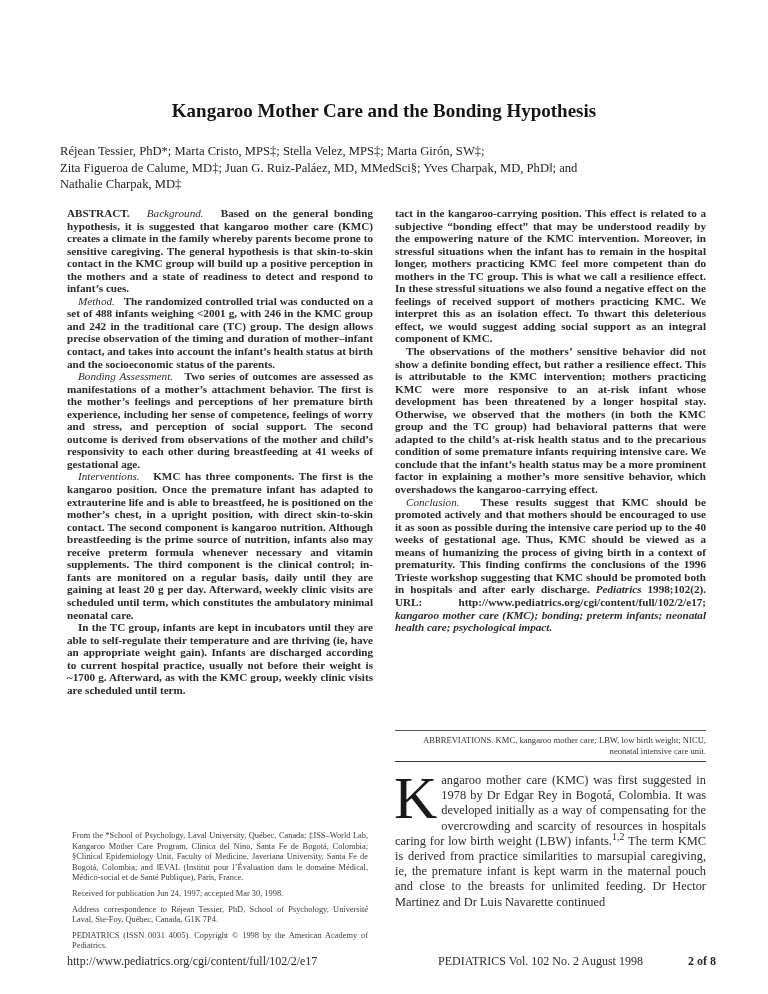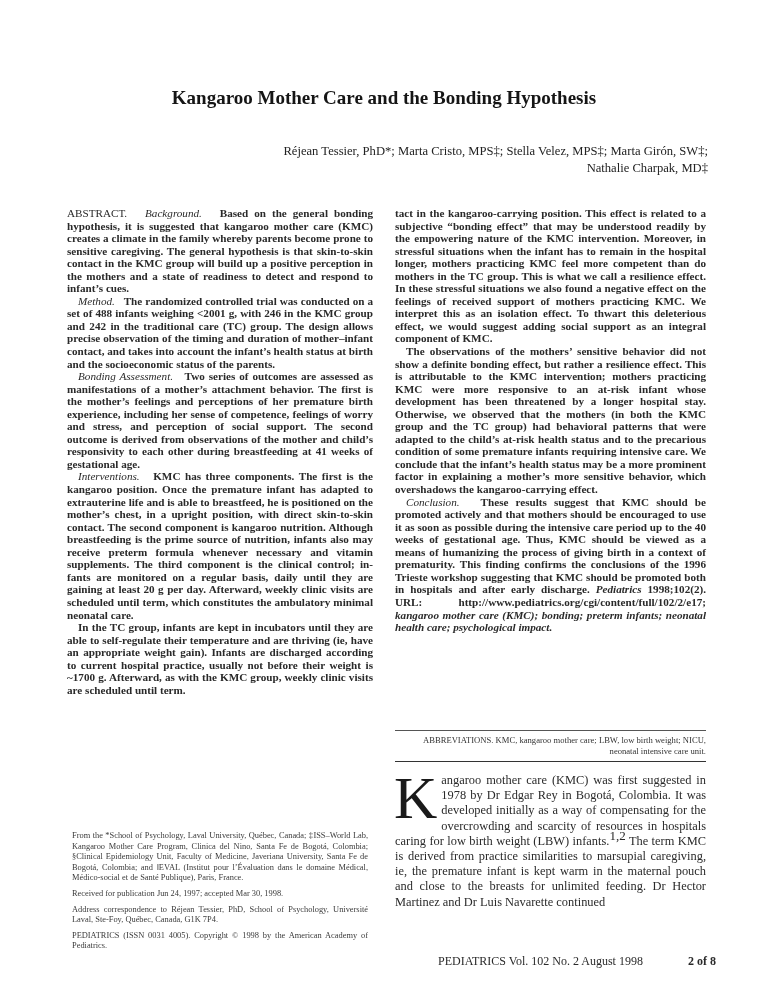--- a/index.html
+++ b/index.html
@@ -1,35 +1,35 @@
 <!DOCTYPE html>
 <html><head>
   <meta charset="utf-8">
   <style>
     html, body { margin: 0; padding: 0; background: #ffffff; }
     body { width: 768px; height: 994px; position: relative; overflow: hidden; color: #1e1e1e; }
     .title {
-      position: absolute; left: 0; top: 87px; width: 768px; text-align: center;
+      position: absolute; left: 0; top: 100px; width: 768px; text-align: center;
       font-family: "Liberation Serif", serif; font-weight: bold; font-size: 19px; color: #151515;
     }
     .authors {
-      position: absolute; left: 60px; top: 143px; width: 648px; text-align: right;
+      position: absolute; left: 60px; top: 143px; width: 648px; text-align: left;
       font-family: "Liberation Serif", serif; font-size: 12.6px; line-height: 16.5px; color: #222;
     }
     .col { position: absolute; top: 207px; font-family: "Liberation Serif", serif; }
     .col-left { left: 67px; width: 306px; }
     .col-right { left: 395px; width: 311px; }
     .abs {
       font-weight: bold; font-size: 11.15px; line-height: 12.55px; text-align: justify;
       color: #2a2a2a; margin: 0; hyphens: manual;
     }
     .abs p { margin: 0; text-indent: 11px; }
     .abs p.first { text-indent: 0; }
     .abs .lbl { font-style: italic; font-weight: normal; }
-    .abs .lead { font-weight: normal; }
+    .abs .lead { font-weight: bold; }
     .abs em { font-style: italic; }
     .footnote {
       position: absolute; left: 67px; top: 826px; width: 306px;
       font-family: "Liberation Serif", serif; font-size: 8.4px; line-height: 10.6px;
       color: #3a3a3a; text-align: justify;
     }
     .footnote p { margin: 5px; }
     .abbr {
       position: absolute; left: 395px; top: 730px; width: 311px;
       border-top: 1px solid #555; border-bottom: 1.5px solid #333;
@@ -38,36 +38,37 @@
     }
     .intro {
       position: absolute; left: 395px; top: 773px; width: 311px;
       font-family: "Liberation Serif", serif; font-size: 12.4px; line-height: 15.2px;
       text-align: justify; color: #2a2a2a;
     }
     .dropcap {
       float: left; font-size: 60px; line-height: 46px; margin: 2px 4px 0 -1px;
       font-family: "Liberation Serif", serif; color: #1a1a1a;
     }
-    .intro sup { font-size: 13px; line-height: 0; }
+    .intro sup { font-size: 10px; line-height: 0; }
     .footer {
       position: absolute; top: 954px; left: 0; width: 768px; height: 16px;
       font-family: "Liberation Serif", serif; font-size: 12px; color: #2a2a2a;
     }
     .footer .url { position: absolute; left: 67px; }
     .footer .journal { position: absolute; left: 438px; }
     .footer .page { position: absolute; left: 688px; font-weight: bold; }
   </style>
 </head>
 <body>
 
 <div class="title">Kangaroo Mother Care and the Bonding Hypothesis</div>
 
 <div class="authors">
   <div>Réjean Tessier, PhD*; Marta Cristo, MPS‡; Stella Velez, MPS‡; Marta Girón, SW‡;</div>
+  <div>Zita Figueroa de Calume, MD‡; Juan G. Ruiz-Paláez, MD, MMedSci§; Yves Charpak, MD, PhD‖; and</div>
   <div>Nathalie Charpak, MD‡</div>
 </div>
 
 <div class="col col-left">
   <div class="abs">
     <p class="first"><span class="lead">ABSTRACT.</span>&nbsp;&nbsp; <span class="lbl">Background.</span>&nbsp;&nbsp; <span>Based on the general bond­ing hypothesis, it is suggested that kangaroo mother care (KMC) creates a climate in the family whereby parents become prone to sensitive caregiving. The general hy­pothesis is that skin-to-skin contact in the KMC group will build up a positive perception in the mothers and a state of readiness to detect and respond to infant’s cues.</span></p>
     <p><span class="lbl">Method.</span>&nbsp;&nbsp; <span>The randomized controlled trial was con­ducted on a set of 488 infants weighing &lt;2001 g, with 246 in the KMC group and 242 in the traditional care (TC) group. The design allows precise observation of the tim­ing and duration of mother–infant contact, and takes into account the infant’s health status at birth and the socio­economic status of the parents.</span></p>
     <p><span class="lbl">Bonding Assessment.</span>&nbsp;&nbsp; <span>Two series of outcomes are as­sessed as manifestations of a mother’s attachment behav­ior. The first is the mother’s feelings and perceptions of her premature birth experience, including her sense of competence, feelings of worry and stress, and perception of social support. The second outcome is derived from observations of the mother and child’s responsivity to each other during breastfeeding at 41 weeks of gesta­tional age.</span></p>
     <p><span class="lbl">Interventions.</span>&nbsp;&nbsp; <span>KMC has three components. The first is the kangaroo position. Once the premature infant has adapted to extrauterine life and is able to breastfeed, he is positioned on the mother’s chest, in a upright position, with direct skin-to-skin contact. The second component is kangaroo nutrition. Although breastfeeding is the prime source of nutrition, infants also may receive pre­term formula whenever necessary and vitamin supple­ments. The third component is the clinical control; in­fants are monitored on a regular basis, daily until they are gaining at least 20 g per day. Afterward, weekly clinic visits are scheduled until term, which constitutes the ambulatory minimal neonatal care.</span></p>
     <p>In the TC group, infants are kept in incubators until they are able to self-regulate their temperature and are thriving (ie, have an appropriate weight gain). Infants are discharged according to current hospital practice, usually not before their weight is ~1700 g. Afterward, as with the KMC group, weekly clinic visits are scheduled until term.</p>
@@ -89,15 +90,16 @@
   <p>PEDIATRICS (ISSN 0031 4005). Copyright © 1998 by the American Acad­emy of Pediatrics.</p>
 </div>
 
 <div class="abbr">ABBREVIATIONS. KMC, kangaroo mother care; LBW, low birth weight; NICU, neonatal intensive care unit.</div>
 
 <div class="intro">
   <span class="dropcap">K</span><span>angaroo mother care (KMC) was first sug­gested in 1978 by Dr Edgar Rey in Bogotá, Colombia. It was developed initially as a way of compensating for the overcrowding and scarcity of resources in hospitals caring for low birth weight (LBW) infants.</span><sup>1,2</sup><span> The term KMC is derived from practice similarities to marsupial caregiving, ie, the premature infant is kept warm in the maternal pouch and close to the breasts for unlimited feeding. Dr Hector Martinez and Dr Luis Navarette continued</span>
 </div>
 
 <div class="footer">
+  <span class="url">http://www.pediatrics.org/cgi/content/full/102/2/e17</span>
   <span class="journal">PEDIATRICS Vol. 102 No. 2 August 1998</span>
   <span class="page">2 of 8</span>
 </div>
 
 </body></html>

